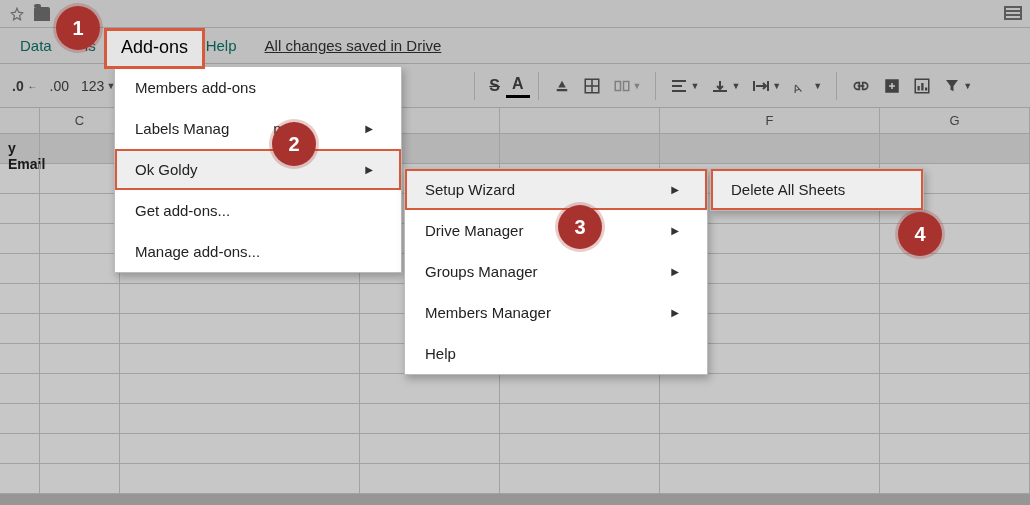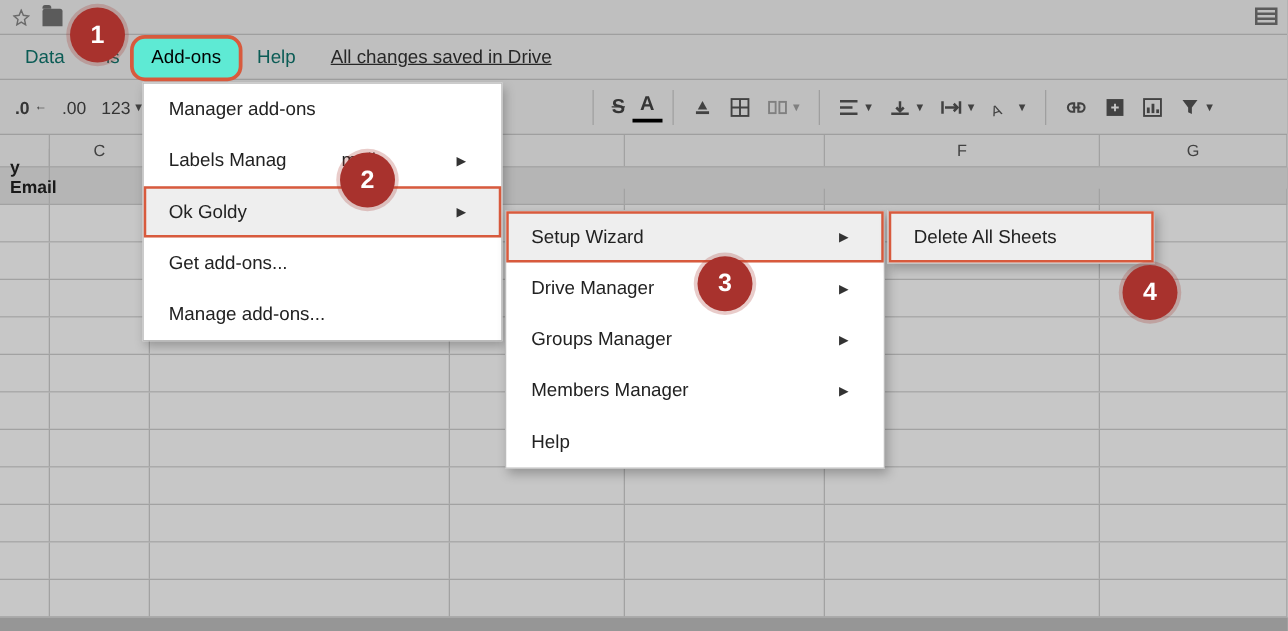--- a/index.html
+++ b/index.html
@@ -11,37 +11,37 @@
   .star-icon { width: 14px; height: 14px; margin: 0 6px; }
   .folder-icon { width: 16px; height: 14px; background: #757575; margin: 0 4px; border-radius: 2px 2px 0 0; position: relative; }
   .folder-icon::before { content:''; position:absolute; top:-3px; left:0; width:7px; height:3px; background:#757575; border-radius:2px 2px 0 0; }
   .ham { position: absolute; right: 8px; top: 6px; width: 18px; height: 14px; background: #757575; display: flex; flex-direction: column; justify-content: space-between; padding: 2px; }
   .ham span { display:block; height:2px; background: #f5f5f5; }
 
   
   .menubar { height: 36px; background: #f5f5f5; display: flex; align-items: center; border-bottom: 1px solid #ccc; padding-left: 10px; font-size: 15px; }
   .menubar .menuitem { padding: 8px 10px; color: #0f766e; }
   .menubar .drive-status { margin-left: 18px; color: #333; text-decoration: underline; }
-  .addons-tab { position: absolute; left: 104px; top: 28px; background: #5eead4; border: 3px solid #d85a3d; border-radius: 12px; padding: 6px 14px 8px; font-size: 15px; z-index: 10; white-space: nowrap; }
+  .addons-tab { position: absolute; left: 104px; top: 28px; background: #e5e5e5; border: 3px solid #d85a3d; border-radius: 0; padding: 6px 14px 8px; font-size: 18px; z-index: 10; white-space: nowrap; }
 
   
   .toolbar { height: 44px; background: #f5f5f5; border-bottom: 1px solid #ccc; display: flex; align-items: center; font-size: 14px; color: #444; padding-left: 6px; }
   .tb-sep { width: 1px; height: 28px; background: #ccc; margin: 0 8px; }
   .tb-item { padding: 4px 6px; display: inline-flex; align-items: center; justify-content:center; min-width: 22px; }
   .tb-item svg { display:block; }
   .dropdown-caret { font-size: 9px; margin-left: 2px; color: #555; }
 
   
   .col-headers { height: 26px; background: #f8f8f8; border-bottom: 1px solid #ccc; display: flex; font-size: 13px; color: #555; }
   .col-headers div { border-right: 1px solid #d0d0d0; display:flex; align-items:center; justify-content:center; }
   
   .grid { position: relative; }
   .row { height: 30px; border-bottom: 1px solid #d0d0d0; display: flex; background: #fff; }
   .row .cell { border-right: 1px solid #d0d0d0; }
-  .hdr-row { background: #e8e8e8; font-weight: bold; font-size: 14px; color:#222;align-items:flex-end; }
+  .hdr-row { background: #e8e8e8; font-weight: bold; font-size: 14px; color:#222; }
   .hdr-row .cell { padding: 6px 8px; }
 
   
   .w-a { width: 40px; }
   .w-b { width: 80px; }
   .w-c { width: 240px; }
   .w-d { width: 140px; }
   .w-e { width: 160px; }
   .w-f { width: 220px; }
   .w-g { width: 150px; }
@@ -299,21 +299,21 @@
       <div class="cell w-e"></div>
       <div class="cell w-f"></div>
       <div class="cell w-g"></div>
     </div>
 </div>
 
 <div class="dim-overlay"></div>
 
 <div class="menu menu1">
   <div class="mi">
-      <span>Manager add-ons</span>
+      <span>Members add-ons</span>
     </div>
   <div class="mi">
       <span><span>Labels Manag</span><span style="display:inline-block;width:44px"></span><span>mail</span></span>
       <span class="arrow">▶</span>
     </div>
   <div class="mi highlight">
       <span>Ok Goldy</span>
       <span class="arrow">▶</span>
     </div>
   <div class="mi">

